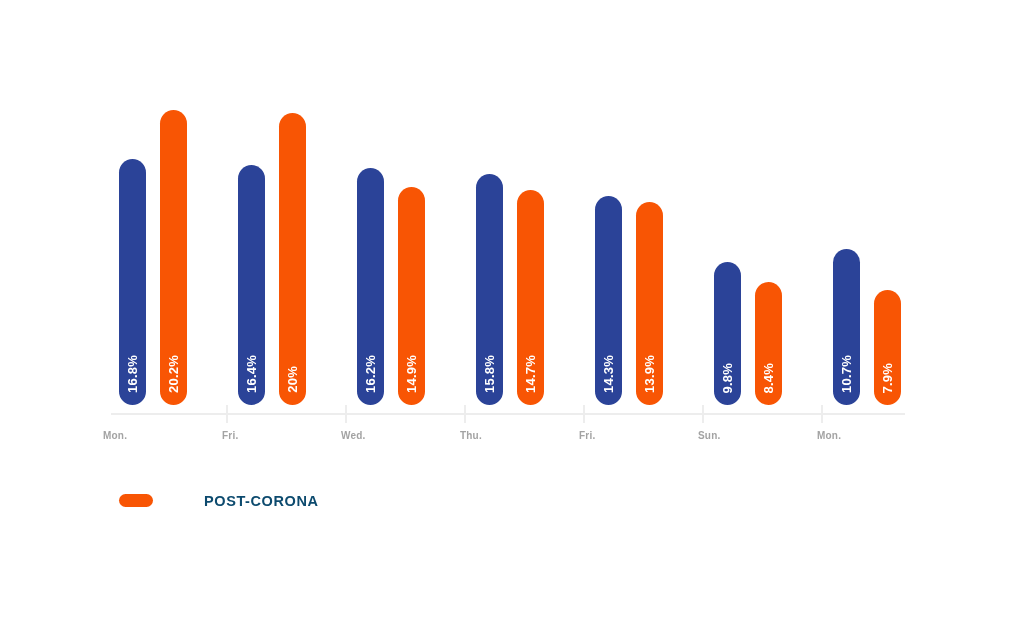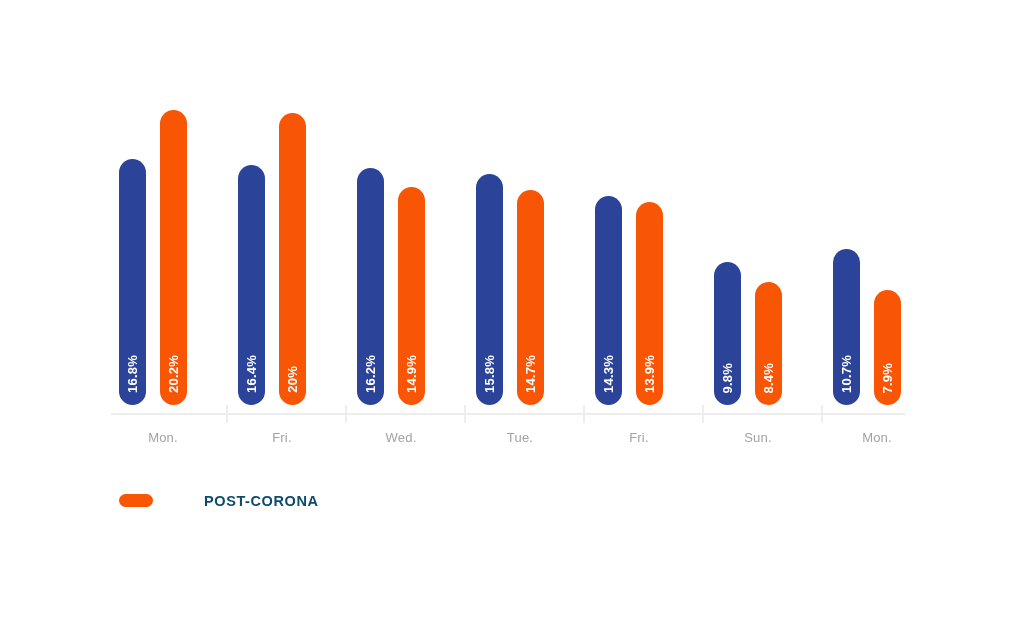--- a/index.html
+++ b/index.html
@@ -70,24 +70,24 @@
     top: 405px;
     width: 2px;
     height: 18px;
     background: #ededed;
   }
   .axis-label {
     position: absolute;
     top: 430px;
     width: 120px;
     margin-left: -60px;
-    text-align: center;
+    text-align: left;
     color: #a3a3a3;
-    font-size: 13px;
-    font-weight: normal;
+    font-size: 10px;
+    font-weight: bold;
     letter-spacing: 0.2px;
   }
 
   
   #legend {
     position: absolute;
     left: 119px;
     top: 487px;
   }
   .legend-item {
@@ -180,21 +180,21 @@
       <div class="axis-tick" style="left: 345px;"></div>
       <div class="axis-tick" style="left: 464px;"></div>
       <div class="axis-tick" style="left: 583px;"></div>
       <div class="axis-tick" style="left: 702px;"></div>
       <div class="axis-tick" style="left: 821px;"></div>
     </div>
   <div id="axis-labels">
       <div class="axis-label" style="left: 163px;">Mon.</div>
       <div class="axis-label" style="left: 282px;">Fri.</div>
       <div class="axis-label" style="left: 401px;">Wed.</div>
-      <div class="axis-label" style="left: 520px;">Tue.</div>
+      <div class="axis-label" style="left: 520px;">Thu.</div>
       <div class="axis-label" style="left: 639px;">Fri.</div>
       <div class="axis-label" style="left: 758px;">Sun.</div>
       <div class="axis-label" style="left: 877px;">Mon.</div>
     </div>
 
   <div id="legend">
       <div class="legend-item">
         <span class="legend-swatch" style="background: rgb(248, 85, 4);"></span>
         <span class="legend-label">POST-CORONA</span>
       </div>

